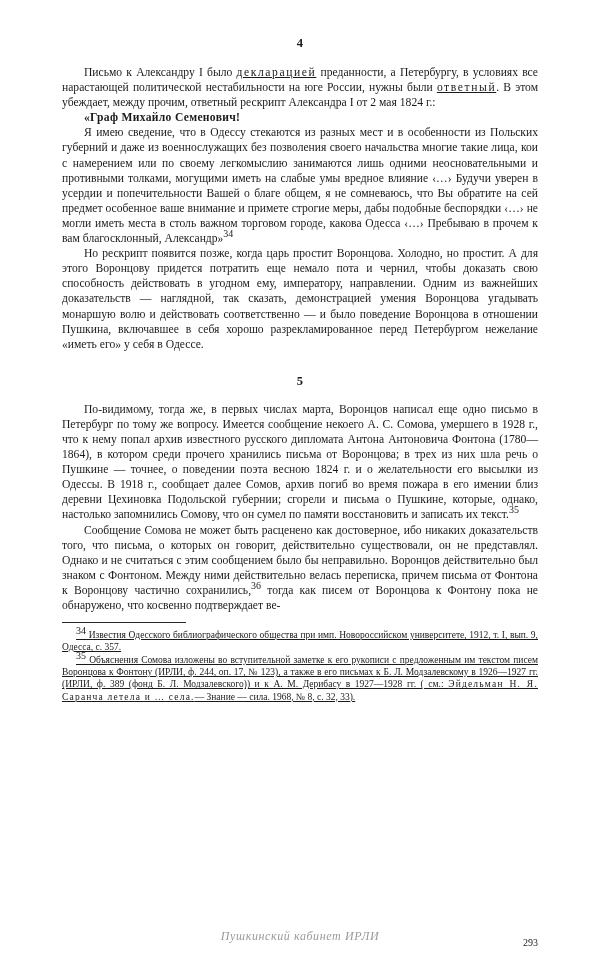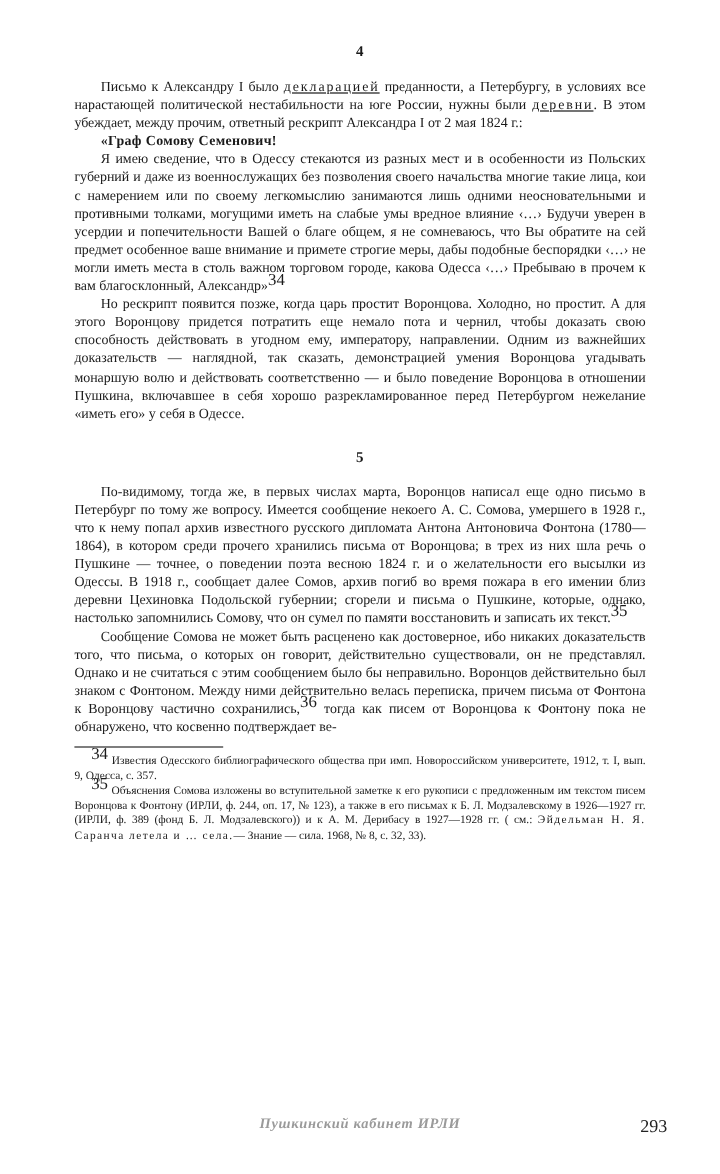--- a/index.html
+++ b/index.html
@@ -45,71 +45,71 @@
   }
   .spaced {
     letter-spacing: 1.6px;
     text-decoration: underline;
   }
   .bold-quote {
     font-weight: bold;
     letter-spacing: 0.3px;
   }
   sup {
-    font-size: 14px;
+    font-size: 10px;
     vertical-align: super;
     line-height: 0;
   }
   .footnote-rule {
     width: 124px;
     height: 1px;
     background: #2a2a2a;
     margin: 9px 0 6px 0;
   }
   .footnotes {
     font-size: 9.5px;
     line-height: 12.2px;
     text-align: justify;
+    text-decoration: underline;
   }
   .footnotes p {
     margin: 0 0 0.5px 0;
     text-indent: 14px;
   }
   .fn-spaced { letter-spacing: 1.2px; }
   .watermark {
     position: absolute;
     left: 0;
     right: 0;
     bottom: 34px;
     text-align: center;
     font-family: "Liberation Serif", serif;
     font-style: italic;
     font-size: 12px;
     color: #9a9a9a;
     letter-spacing: 0.6px;
-    font-weight: bold;
   }
   .page-number {
     position: absolute;
-    right: 44px;
+    right: 62px;
     bottom: 30px;
-    font-size: 15px;
+    font-size: 10px;
     color: #222;
   }
 </style>
 </head>
 <body>
 
 <div class="page">
 
   <div class="section">
     <div class="section-num" id="sec0-num">4</div>
     <div class="section-body" id="sec0-body">
-        <p class="body">Письмо к Александру I было <span class="spaced">декларацией</span> преданности, а Петербургу, в условиях все нарастающей политической нестабильности на юге России, нужны были <span class="spaced">деревни</span>. В этом убеждает, между прочим, ответный рескрипт Александра I от 2 мая 1824 г.:</p>
-        <p class="body"><span class="bold-quote">«Граф Сомову Семенович!</span></p>
+        <p class="body">Письмо к Александру I было <span class="spaced">декларацией</span> преданности, а Петербургу, в условиях все нарастающей политической нестабильности на юге России, нужны были <span class="spaced">ответный</span>. В этом убеждает, между прочим, ответный рескрипт Александра I от 2 мая 1824 г.:</p>
+        <p class="body"><span class="bold-quote">«Граф Михайло Семенович!</span></p>
         <p class="body">Я имею сведение, что в Одессу стекаются из разных мест и в особенности из Польских губерний и даже из военнослужащих без позволения своего начальства многие такие лица, кои с намерением или по своему легкомыслию занимаются лишь одними неосновательными и противными толками, могущими иметь на слабые умы вредное влияние ‹…› Будучи уверен в усердии и попечительности Вашей о благе общем, я не сомневаюсь, что Вы обратите на сей предмет особенное ваше внимание и примете строгие меры, дабы подобные беспорядки ‹…› не могли иметь места в столь важном торговом городе, какова Одесса ‹…› Пребываю в прочем к вам благосклонный, Александр»<sup>34</sup></p>
         <p class="body">Но рескрипт появится позже, когда царь простит Воронцова. Холодно, но простит. А для этого Воронцову придется потратить еще немало пота и чернил, чтобы доказать свою способность действовать в угодном ему, императору, направлении. Одним из важнейших доказательств — наглядной, так сказать, демонстрацией умения Воронцова угадывать монаршую волю и действовать соответственно — и было поведение Воронцова в отношении Пушкина, включавшее в себя хорошо разрекламированное перед Петербургом нежелание «иметь его» у себя в Одессе.</p>
       </div>
   </div>
 
   <div class="section">
     <div class="section-num second" id="sec1-num">5</div>
     <div class="section-body" id="sec1-body">
         <p class="body">По-видимому, тогда же, в первых числах марта, Воронцов написал еще одно письмо в Петербург по тому же вопросу. Имеется сообщение некоего А. С. Сомова, умершего в 1928 г., что к нему попал архив известного русского дипломата Антона Антоновича Фонтона (1780—1864), в котором среди прочего хранились письма от Воронцова; в трех из них шла речь о Пушкине — точнее, о поведении поэта весною 1824 г. и о желательности его высылки из Одессы. В 1918 г., сообщает далее Сомов, архив погиб во время пожара в его имении близ деревни Цехиновка Подольской губернии; сгорели и письма о Пушкине, которые, однако, настолько запомнились Сомову, что он сумел по памяти восстановить и записать их текст.<sup>35</sup></p>
         <p class="body">Сообщение Сомова не может быть расценено как достоверное, ибо никаких доказательств того, что письма, о которых он говорит, действительно существовали, он не представлял. Однако и не считаться с этим сообщением было бы неправильно. Воронцов действительно был знаком с Фонтоном. Между ними действительно велась переписка, причем письма от Фонтона к Воронцову частично сохранились,<sup>36</sup> тогда как писем от Воронцова к Фонтону пока не обнаружено, что косвенно подтверждает ве-</p>

